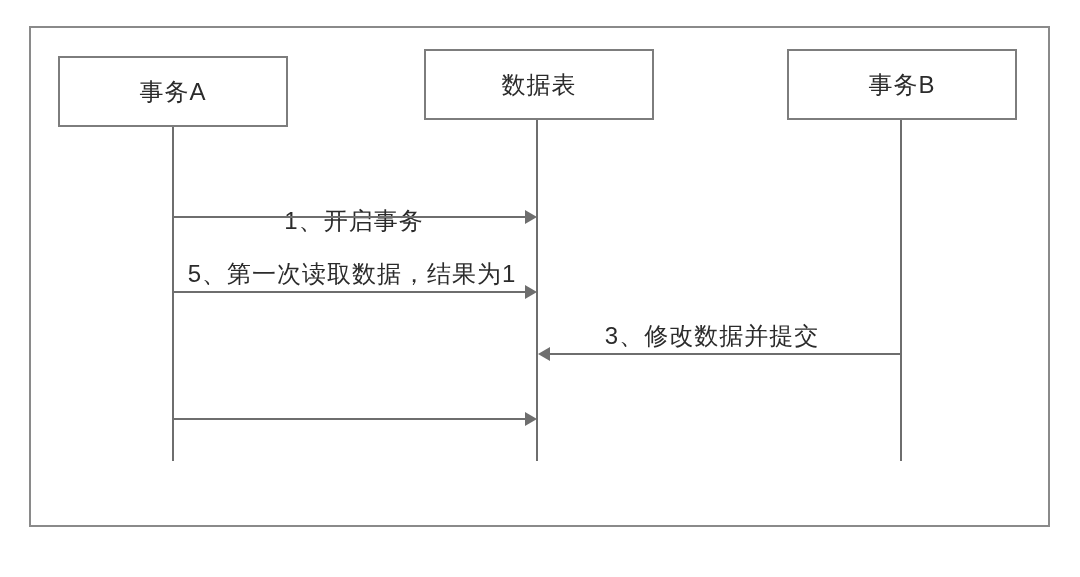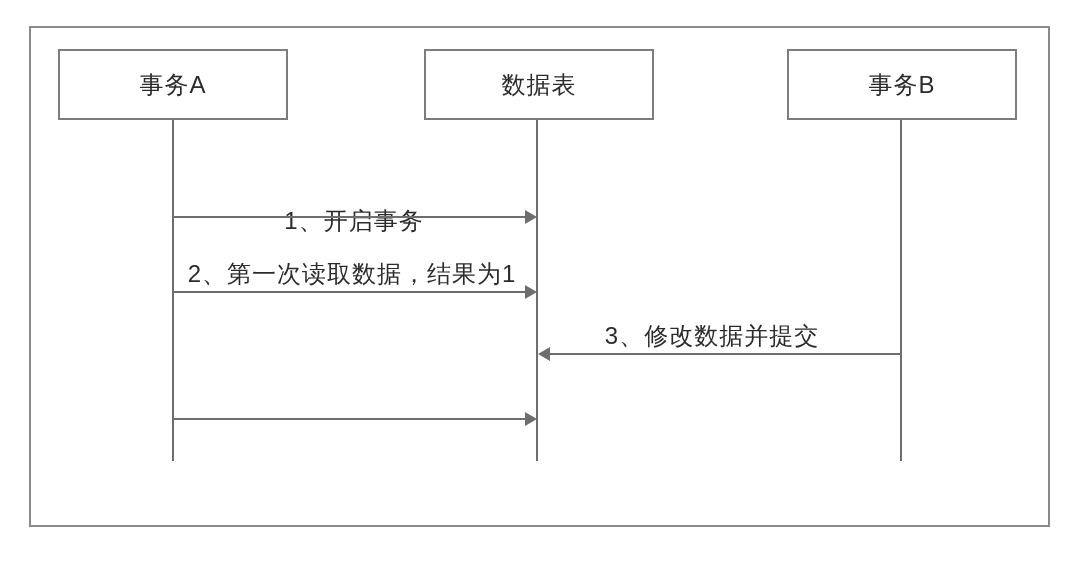--- a/index.html
+++ b/index.html
@@ -24,21 +24,21 @@
     background:var(--background);
   }
   .pbox{
     position:absolute;top:49px;width:226px;height:67px;
     border:2px solid var(--border);
     background:var(--background);
     display:flex;align-items:center;justify-content:center;
     font-size:24px;letter-spacing:1px;
     z-index:3;
   }
-  .pbox-a{left:58px;}
+  .pbox-a{left:58px;margin-top:7px;}
   .pbox-table{left:424px;}
   .pbox-b{left:787px;}
   .lifeline{
     position:absolute;top:120px;width:2px;height:341px;
     background:var(--line);
     z-index:1;
   }
   .ll-a{left:172px;}
   .ll-table{left:536px;}
   .ll-b{left:900px;}
@@ -92,21 +92,21 @@
   </div>
 
   <div class="lifeline ll-a"></div>
   <div class="lifeline ll-table"></div>
   <div class="lifeline ll-b"></div>
 
   <div class="msg-label m1-label">1、开启事务</div>
   <div class="msg-line m1-line"></div>
   <div class="arrowhead right m1-head"></div>
 
-  <div class="msg-label m2-label">2、第一次读取数据，结果为1</div>
+  <div class="msg-label m2-label">5、第一次读取数据，结果为1</div>
   <div class="msg-line m2-line"></div>
   <div class="arrowhead right m2-head"></div>
 
   <div class="msg-label m3-label">3、修改数据并提交</div>
   <div class="msg-line m3-line"></div>
   <div class="arrowhead left m3-head"></div>
 
   <div class="msg-line m4-line"></div>
   <div class="arrowhead right m4-head"></div>
 

